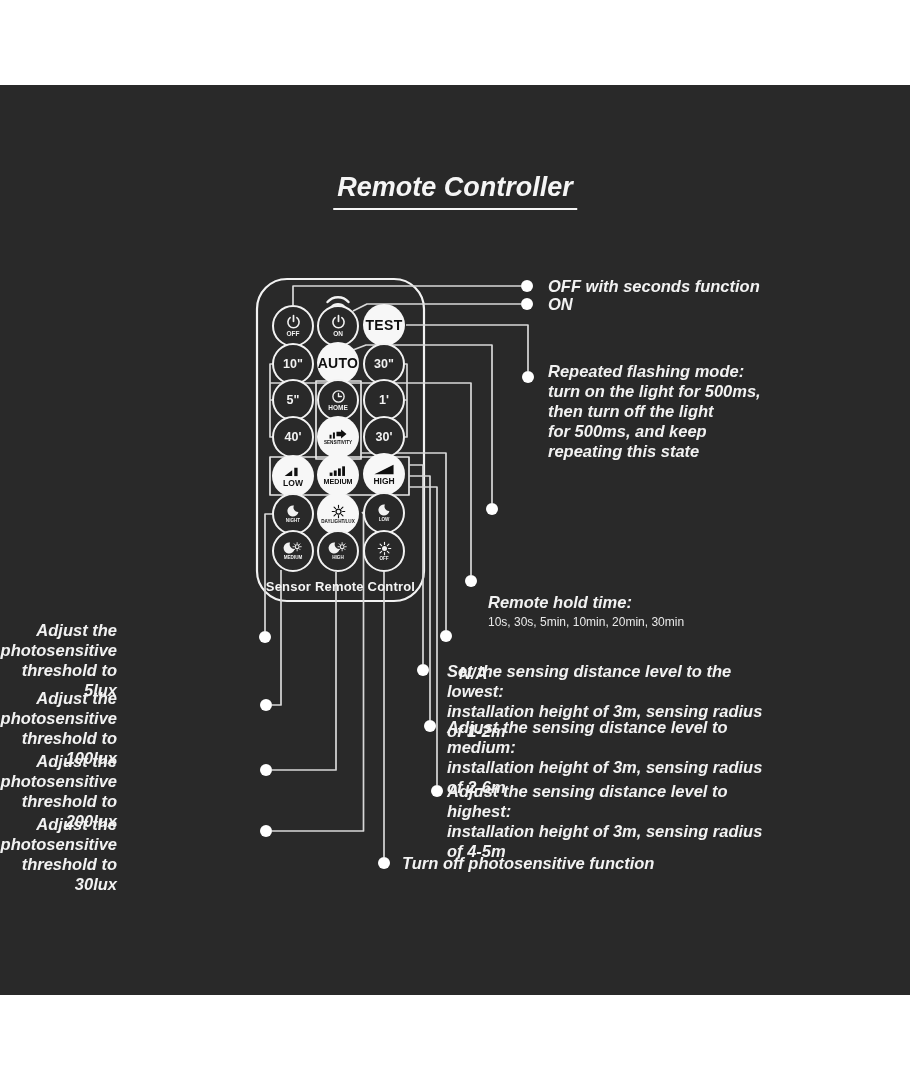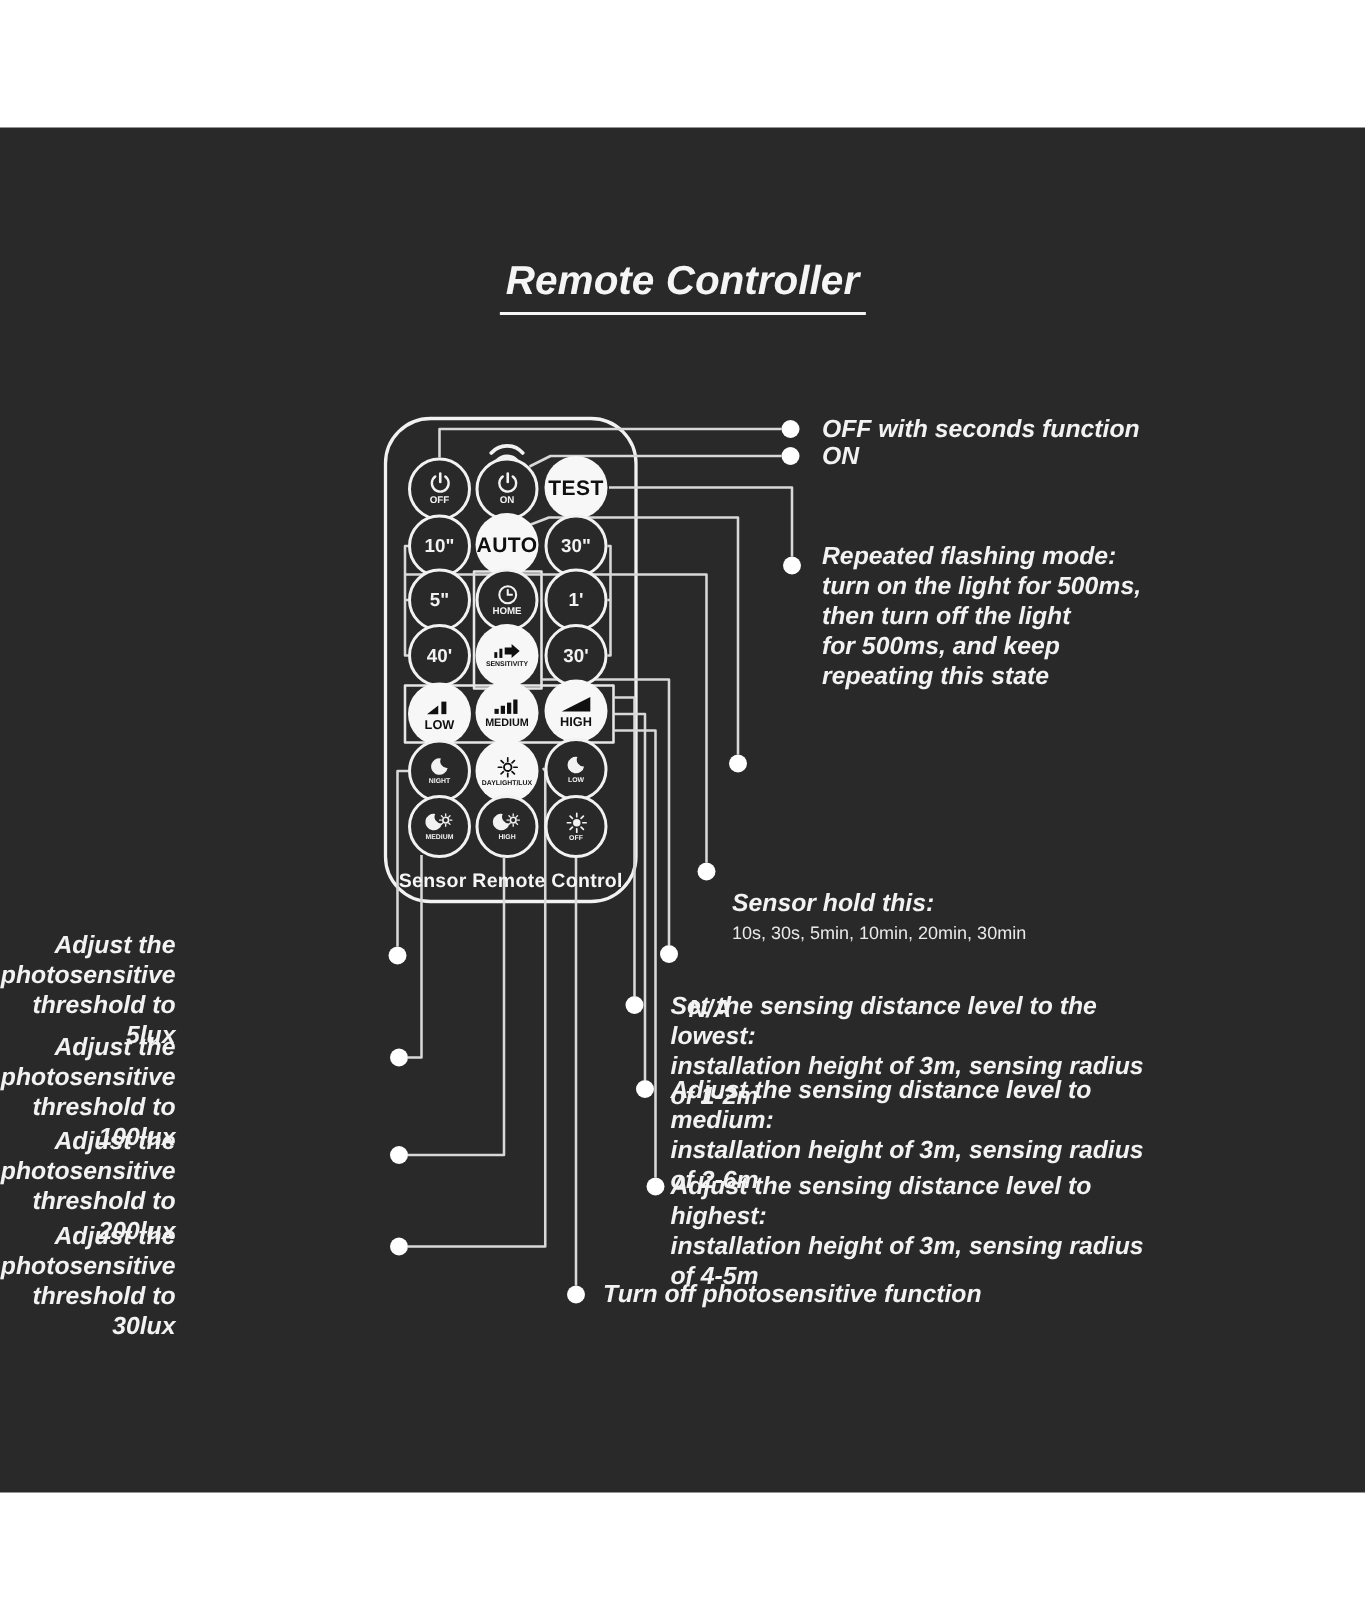--- a/index.html
+++ b/index.html
@@ -285,21 +285,21 @@
 
   <div class="srclabel">Sensor Remote Control</div>
 
   <div class="anno" style="left:548px;top:276px;">OFF with seconds function</div>
   <div class="anno" style="left:548px;top:294px;">ON</div>
   <div class="anno" style="left:548px;top:361px;">Repeated flashing mode:
 turn on the light for 500ms,
 then turn off the light
 for 500ms, and keep repeating this state</div>
   <div class="anno" style="left:488px;top:572px;">
-    <span>Sensor hold this:</span>
+    <span>Remote hold time:</span>
     <span class="detail">10s, 30s, 5min, 10min, 20min, 30min</span>
   </div>
   <div class="anno" style="left:459px;top:627px;margin-top:36px;">N/A</div>
   <div class="anno" style="left:447px;top:661px;">Set the sensing distance level to the lowest:
 installation height of 3m, sensing radius of 1-2m</div>
   <div class="anno" style="left:447px;top:717px;">Adjust the sensing distance level to medium:
 installation height of 3m, sensing radius of 2-6m</div>
   <div class="anno" style="left:447px;top:781px;">Adjust the sensing distance level to highest:
 installation height of 3m, sensing radius of 4-5m</div>
   <div class="anno" style="left:402px;top:853px;">Turn off photosensitive function</div>

